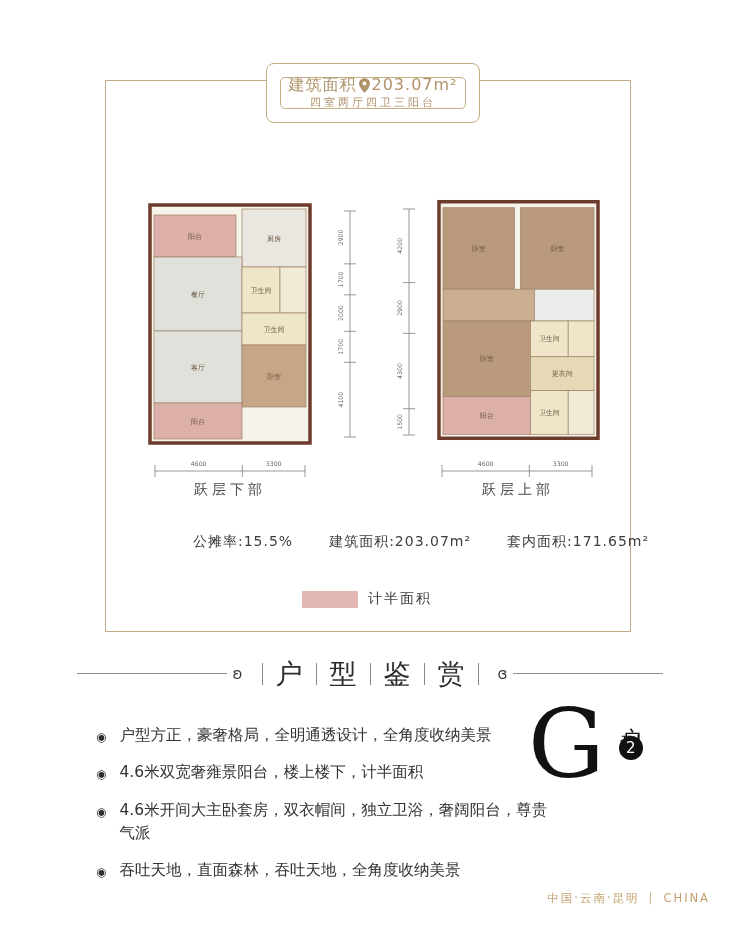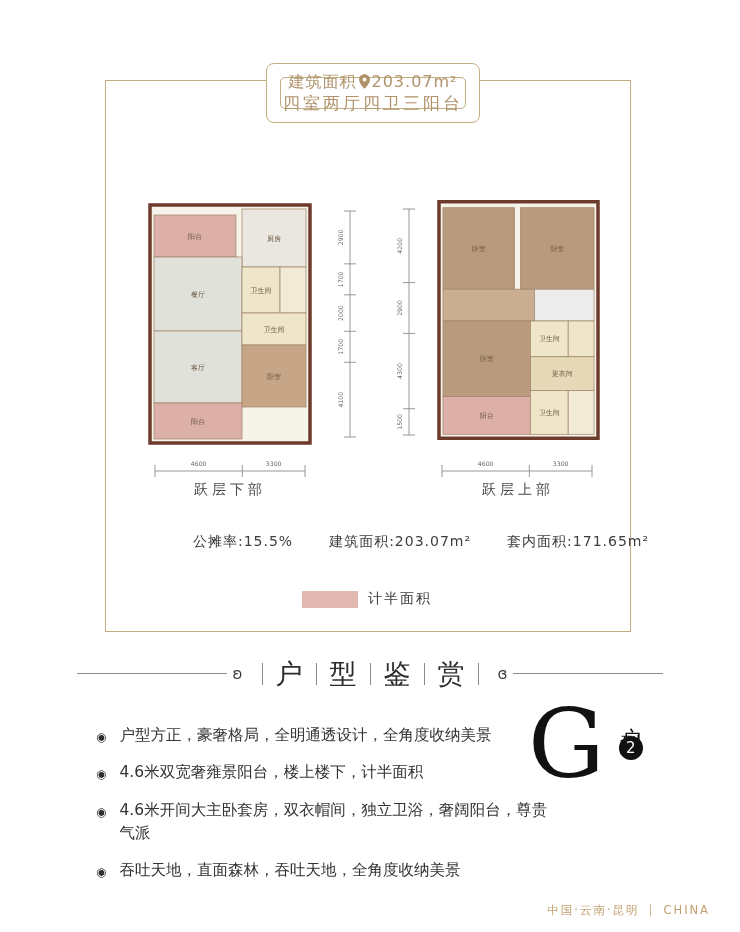--- a/index.html
+++ b/index.html
@@ -9,21 +9,21 @@
   
   .frame{position:absolute;left:105px;top:80px;width:524px;height:550px;
          border:1px solid #c3ad82;}
 
   
   .badge{position:absolute;left:266px;top:63px;width:214px;height:60px;background:#fff;
          border:1px solid #c3ad82;border-radius:8px;padding:13px;box-sizing:border-box;z-index:3;}
   .badge-inner{border:1px solid #c3ad82;border-radius:5px;height:100%;box-sizing:border-box;
                display:flex;flex-direction:column;justify-content:center;align-items:center;}
   .badge-line1{font-size:16px;color:#b0936b;letter-spacing:1px;display:flex;align-items:center;line-height:1.3;}
-  .badge-line2{font-size:17px;color:#b0936b;letter-spacing:3px;line-height:1.3;}
+  .badge-line2{font-size:11px;color:#b0936b;letter-spacing:3px;line-height:1.3;}
   .pin{margin:0 2px;}
 
   .plan{position:absolute;}
   #plan-lower{left:148px;top:203px;width:164px;height:242px;}
   #plan-upper{left:437px;top:199px;width:163px;height:242px;}
   .vdims{position:absolute;width:26px;height:234px;}
   #vdims-lower{left:333px;top:207px;}
   #vdims-upper{left:392px;top:205px;}
   .hdims{position:absolute;width:158px;height:24px;}
   #hdims-lower{left:151px;top:455px;}
@@ -53,21 +53,21 @@
   .f-bullet{flex:none;font-size:12px;color:#2e2e2e;margin:4px 13px 0 0;}
 
   .type-mark{position:absolute;left:528px;top:700px;display:flex;align-items:flex-start;}
   .g-letter{font-family:"DejaVu Serif","Liberation Serif",serif;font-size:96px;line-height:0.92;
             color:#111;}
   .tm-right{display:flex;flex-direction:column;align-items:center;margin-left:12px;margin-top:10px;}
   .tm-label{writing-mode:vertical-rl;font-size:21px;color:#111;letter-spacing:8px;}
   .tm-num{margin-top:10px;width:24px;height:24px;border-radius:50%;background:#111;color:#fff;
           font-size:15px;display:flex;align-items:center;justify-content:center;}
 
-  .footer{position:absolute;right:30px;top:891px;font-size:11.5px;color:#c2a06e;letter-spacing:2px;margin-top:12px;}
+  .footer{position:absolute;right:30px;top:891px;font-size:11.5px;color:#c2a06e;letter-spacing:2px;}
   .f-div{margin:0 9px;color:#cbb28a;}
 </style>
 </head>
 <body>
 
 <div class="canvas">
 
   <div class="frame"></div>
 
   <div class="badge">

